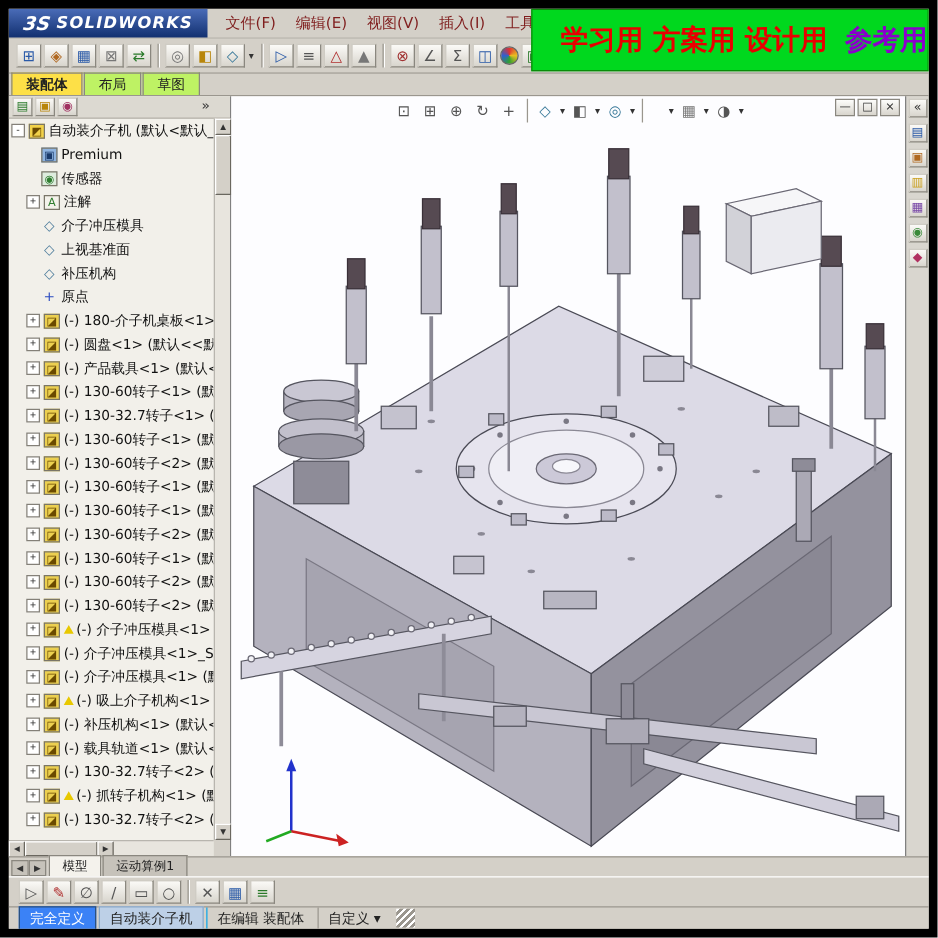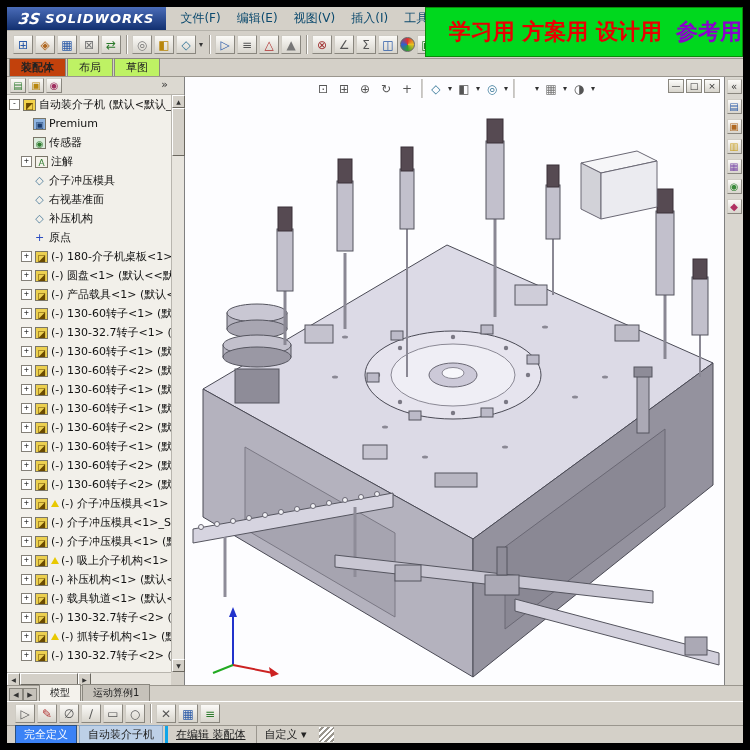--- a/index.html
+++ b/index.html
@@ -5,36 +5,36 @@
   html,body{margin:0;padding:0;}
   body{width:750px;height:750px;background:#000;position:relative;font-family:"DejaVu Sans","Liberation Sans",sans-serif;overflow:hidden;}
   #window{position:absolute;left:7px;top:7px;width:736px;height:736px;background:#d4d0c8;overflow:hidden;}
 
   
   .titlebar{height:24px;display:flex;align-items:stretch;background:#d4d0c8;border-bottom:1px solid #b5b2aa;box-sizing:border-box;}
   .logo{display:flex;align-items:center;gap:5px;padding:0 12px;background:linear-gradient(#4a6cb8,#123070);color:#fff;}
   .logo-mark{font-weight:bold;font-size:15px;font-style:italic;transform:skewX(-8deg);}
   .brand{font-weight:bold;font-size:13px;letter-spacing:1px;font-style:italic;}
   .menu-bar{display:flex;align-items:center;flex:1;padding-left:6px;}
-  .menu-item{padding:2px 8px;font-size:12px;color:#0c4a6e;cursor:default;}
+  .menu-item{padding:2px 8px;font-size:12px;color:#7f1d1d;cursor:default;}
 
   
   .toolbar{height:28px;display:flex;align-items:center;gap:2px;padding:0 6px;background:#d4d0c8;border-bottom:1px solid #9a968e;box-sizing:border-box;}
   .icn{display:inline-flex;align-items:center;justify-content:center;width:20px;height:19px;font-size:12px;line-height:1;color:#444;background:linear-gradient(#fbfaf7,#d8d5cd);border:1px solid;border-color:#cfccc4 #8a877f #8a877f #cfccc4;cursor:default;box-sizing:border-box;}
   .ball{background:conic-gradient(#e03030,#e8c020,#30a030,#3060d0,#e03030);border-radius:50%;width:15px;height:15px;color:transparent;border:1px solid #666;}
   .tb-sep{width:1px;height:19px;background:#9a968e;box-shadow:1px 0 0 #ffffff;margin:0 3px;}
   .dd{font-size:8px;color:#333;margin:0 1px;}
 
   
   .banner{position:absolute;top:0;right:0;width:318px;height:50px;z-index:30;display:flex;align-items:center;justify-content:flex-end;gap:14px;font-weight:bold;font-size:22px;border:1px solid #0a8a0a;box-sizing:border-box;}
 
   
   .tabsrow{height:18px;display:flex;align-items:flex-end;background:#d4d0c8;border-bottom:1px solid #9a968e;box-sizing:border-box;padding-left:2px;}
   .ctab{font-size:11px;padding:1px 11px;background:#bef264;border:1px solid #8a877f;border-bottom:none;margin-right:1px;color:#222;cursor:default;}
-  .ctab.active{background:#c2410c;font-weight:bold;font-family:Liberation Mono, monospace;}
+  .ctab.active{background:#fde047;font-weight:bold;font-family:Liberation Mono, monospace;}
 
   
   .main{position:absolute;top:70px;left:0;right:0;height:608px;display:flex;}
   .panel{width:178px;position:relative;background:#f2f0ea;border-right:1px solid #808080;box-sizing:border-box;flex:none;}
   .panel-header{height:18px;display:flex;align-items:center;gap:2px;padding:0 3px;background:#dcd9d1;border-bottom:1px solid #b5b2aa;box-sizing:border-box;}
   .panel-header .icn{width:16px;height:15px;font-size:10px;}
   .chev{margin-left:auto;font-size:11px;color:#333;cursor:default;}
   .tree{position:absolute;top:18px;left:0;right:13px;bottom:13px;overflow:hidden;}
   .tree-row{display:flex;align-items:center;height:19px;font-size:11px;white-space:nowrap;overflow:hidden;color:#111;cursor:default;}
   .exp{width:9px;height:9px;border:1px solid #848078;background:#fff;font-size:8px;line-height:7px;text-align:center;margin-right:3px;flex:none;color:#333;font-family:"DejaVu Sans Mono",monospace;}
@@ -67,21 +67,21 @@
   .tabnav{display:flex;margin:0 2px 0 2px;}
   .tabnav span{width:14px;height:13px;font-size:7px;display:flex;align-items:center;justify-content:center;border:1px solid #8a877f;background:#c6c2ba;color:#333;box-sizing:border-box;cursor:default;}
   .btab{font-size:10px;padding:1px 10px;background:#c6c2ba;border:1px solid #8a877f;border-bottom:none;margin-right:1px;color:#222;cursor:default;}
   .btab.active{background:#f4f2ec;}
   .bottombar{position:absolute;left:0;right:0;bottom:18px;height:24px;background:#d4d0c8;border-top:1px solid #fff;display:flex;align-items:center;gap:2px;padding:0 8px;box-sizing:border-box;}
   .statusbar{position:absolute;left:0;right:0;bottom:0;height:18px;background:#d4d0c8;border-top:1px solid #9a968e;display:flex;align-items:center;font-size:11px;color:#222;box-sizing:border-box;padding-left:6px;}
   .status-left{flex:1;white-space:nowrap;overflow:hidden;}
   .seg{padding:1px 8px;margin-left:2px;white-space:nowrap;cursor:default;}
   .seg.blue{background:#3b82f6;color:#fff;border:1px solid #2a5080;}
   .seg.lightblue{background:#bdd0e7;border:1px solid #8aa8c8;}
-  .seg.plain{border-left:3px solid #0ea5e9;text-decoration:underline;}
+  .seg.plain{border-left:1px solid #0ea5e9;}
   .seg.dropdown{border-left:1px solid #9a968e;}
   .grip{width:15px;height:15px;margin-left:4px;background:repeating-linear-gradient(135deg,#fff 0 2px,#9a968e 2px 4px);}
 </style>
 </head>
 <body>
 
 <div id="window">
 
   <div class="titlebar">
     <div class="logo">
@@ -166,21 +166,21 @@
             <span class="tlabel">注解</span>
           </div>
           <div class="tree-row" style="padding-left: 14px;">
             <span class="exp spacer"></span>
             <span class="ticon plain" style="color: rgb(74, 122, 154);">◇</span>
             <span class="tlabel">介子冲压模具</span>
           </div>
           <div class="tree-row" style="padding-left: 14px;">
             <span class="exp spacer"></span>
             <span class="ticon plain" style="color: rgb(74, 122, 154);">◇</span>
-            <span class="tlabel">右视基准面</span>
+            <span class="tlabel">上视基准面</span>
           </div>
           <div class="tree-row" style="padding-left: 14px;">
             <span class="exp spacer"></span>
             <span class="ticon plain" style="color: rgb(74, 122, 154);">◇</span>
             <span class="tlabel">补压机构</span>
           </div>
           <div class="tree-row" style="padding-left: 14px;">
             <span class="exp spacer"></span>
             <span class="ticon plain" style="color: rgb(42, 74, 192);">+</span>
             <span class="tlabel">原点</span>

